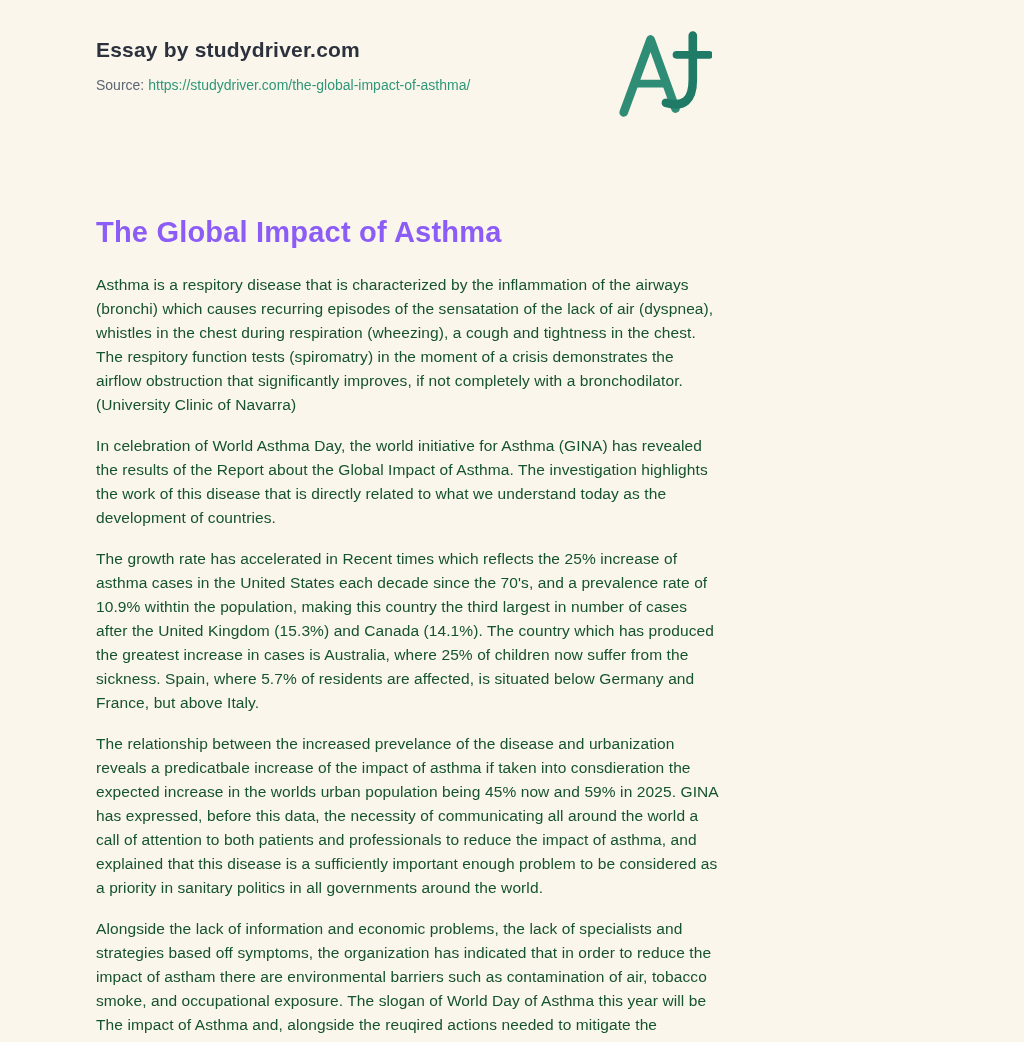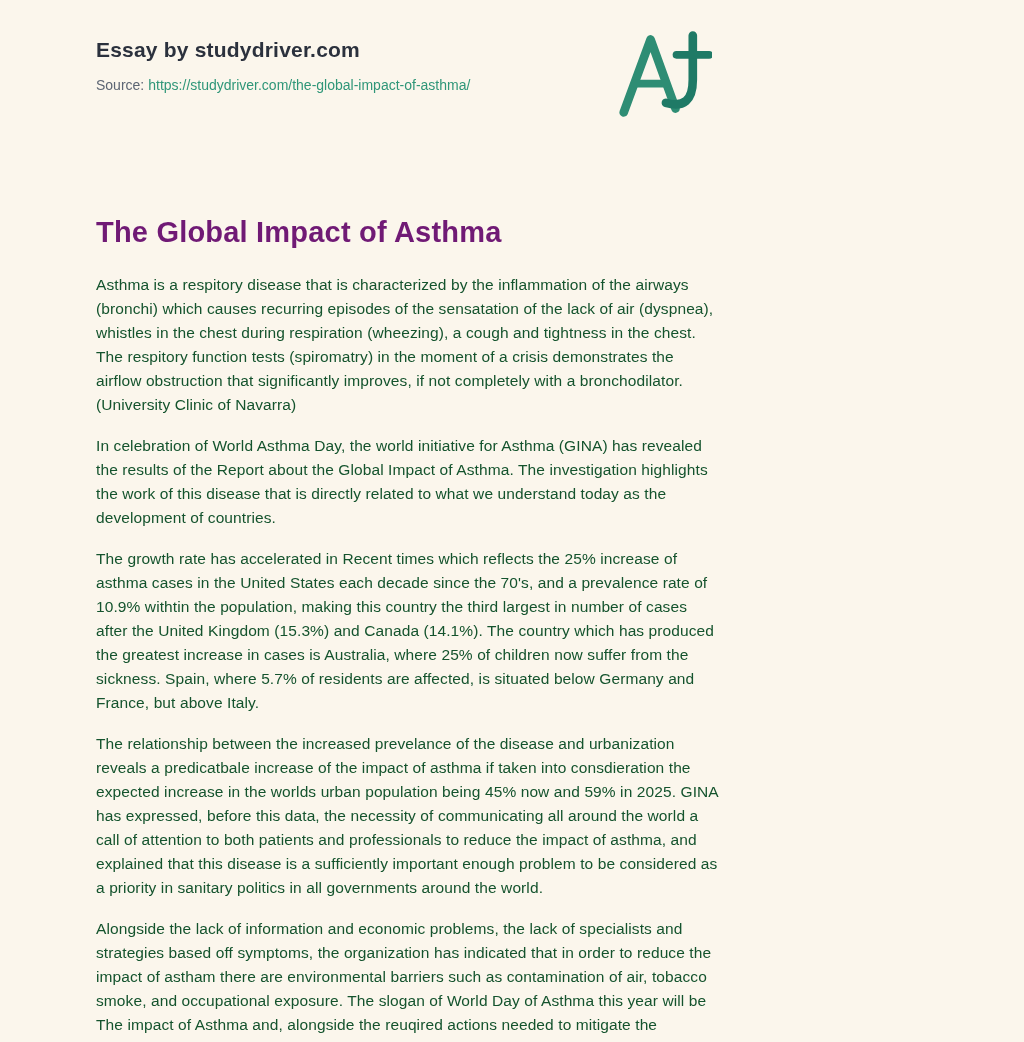--- a/index.html
+++ b/index.html
@@ -45,21 +45,21 @@
     margin-right: 6px;
     flex-shrink: 0;
   }
   .logo svg { width: 100%; height: 100%; }
   main.essay-content {
     margin-top: 96px;
   }
   .essay-title {
     font-size: 29px;
     font-weight: 700;
-    color: #701a75;
+    color: #8b5cf6;
     letter-spacing: 0.2px;
     margin-bottom: 24px;
   }
   .essay-body p {
     font-size: 15.5px;
     line-height: 24px;
     color: #14532d;
     margin-bottom: 17px;
     letter-spacing: 0.1px;
   }

